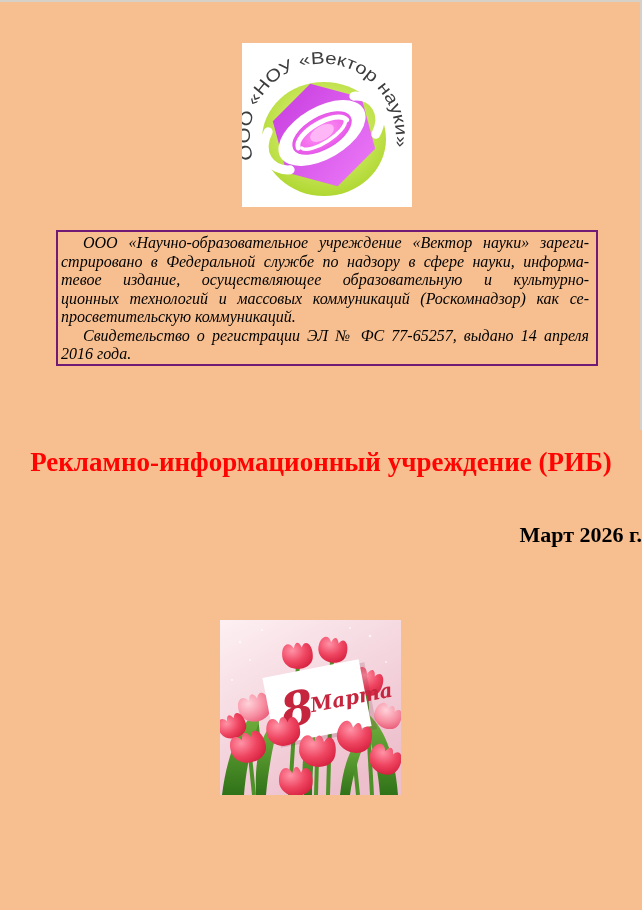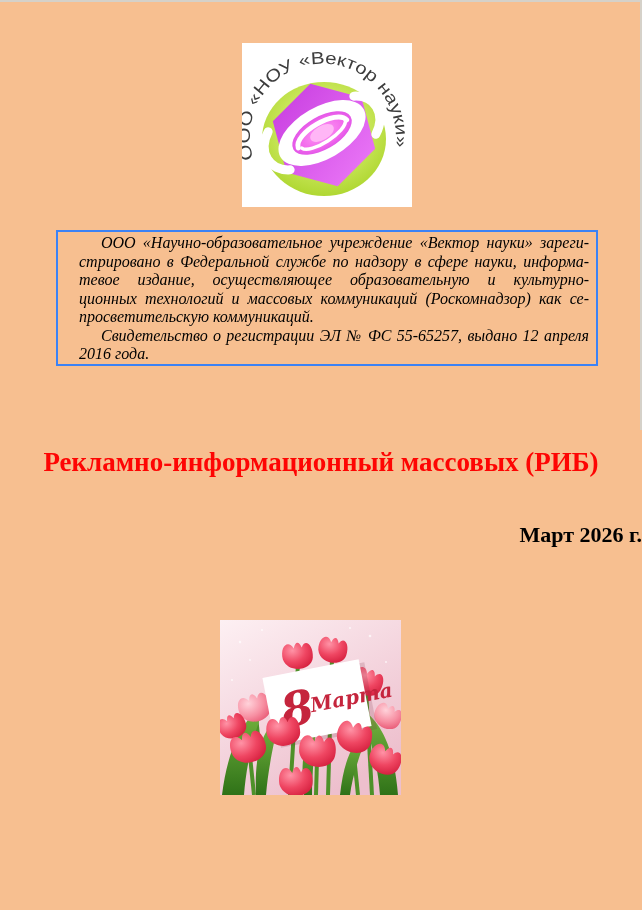--- a/index.html
+++ b/index.html
@@ -13,22 +13,22 @@
   .frame-right{ position: absolute; right: 0; top: 0; width: 2px; height: 430px; background: #d5d1c9; }
 
   .logo-box {
     position: absolute; left: 242px; top: 43px; width: 170px; height: 164px;
     background: #fff;
   }
   .logo-box svg { display: block; }
 
   .notice-box {
     position: absolute; left: 56px; top: 230px; width: 542px; height: 136px;
-    box-sizing: border-box; border: 2px solid #3b82f6;
-    padding: 2px 7px 0 21px;
+    box-sizing: border-box; border: 2px solid #701a75;
+    padding: 2px 7px 0 3px;
     font-style: italic; font-size: 16px; line-height: 18.5px;
   }
   .nline { text-align: justify; text-align-last: justify; white-space: nowrap; }
   .nline.end { text-align-last: left; }
   .nline.ind { text-indent: 22px; }
 
   .bulletin-title {
     position: absolute; left: 0; top: 447px; width: 642px;
     text-align: center; font-weight: bold; font-size: 27px; line-height: 31px;
     color: #fe0503;
@@ -82,25 +82,25 @@
       </text>
     </svg>
   </div>
 
   <div class="notice-box">
     <div class="nline ind">ООО «Научно-образовательное учреждение «Вектор науки» зареги-</div>
     <div class="nline">стрировано в Федеральной службе по надзору в сфере науки, информа-</div>
     <div class="nline">тевое издание, осуществляющее образовательную и культурно-</div>
     <div class="nline">ционных технологий и массовых коммуникаций (Роскомнадзор) как се-</div>
     <div class="nline end">просветительскую коммуникаций.</div>
-    <div class="nline ind">Свидетельство о регистрации ЭЛ № ФС 55-65257, выдано 12 апреля</div>
+    <div class="nline ind">Свидетельство о регистрации ЭЛ № ФС 77-65257, выдано 14 апреля</div>
     <div class="nline end">2016 года.</div>
   </div>
 
-  <div class="bulletin-title">Рекламно-информационный массовых (РИБ)</div>
+  <div class="bulletin-title">Рекламно-информационный учреждение (РИБ)</div>
 
   <div class="issue-date">Март 2026 г.</div>
 
   <div class="holiday-box">
     <svg width="181" height="175" viewBox="0 0 181 175">
       <defs>
         <linearGradient id="gSky" x1="0" y1="0" x2="0.6" y2="1">
           <stop offset="0" stop-color="#fdf0f3"></stop>
           <stop offset="1" stop-color="#edbfcd"></stop>
         </linearGradient>

